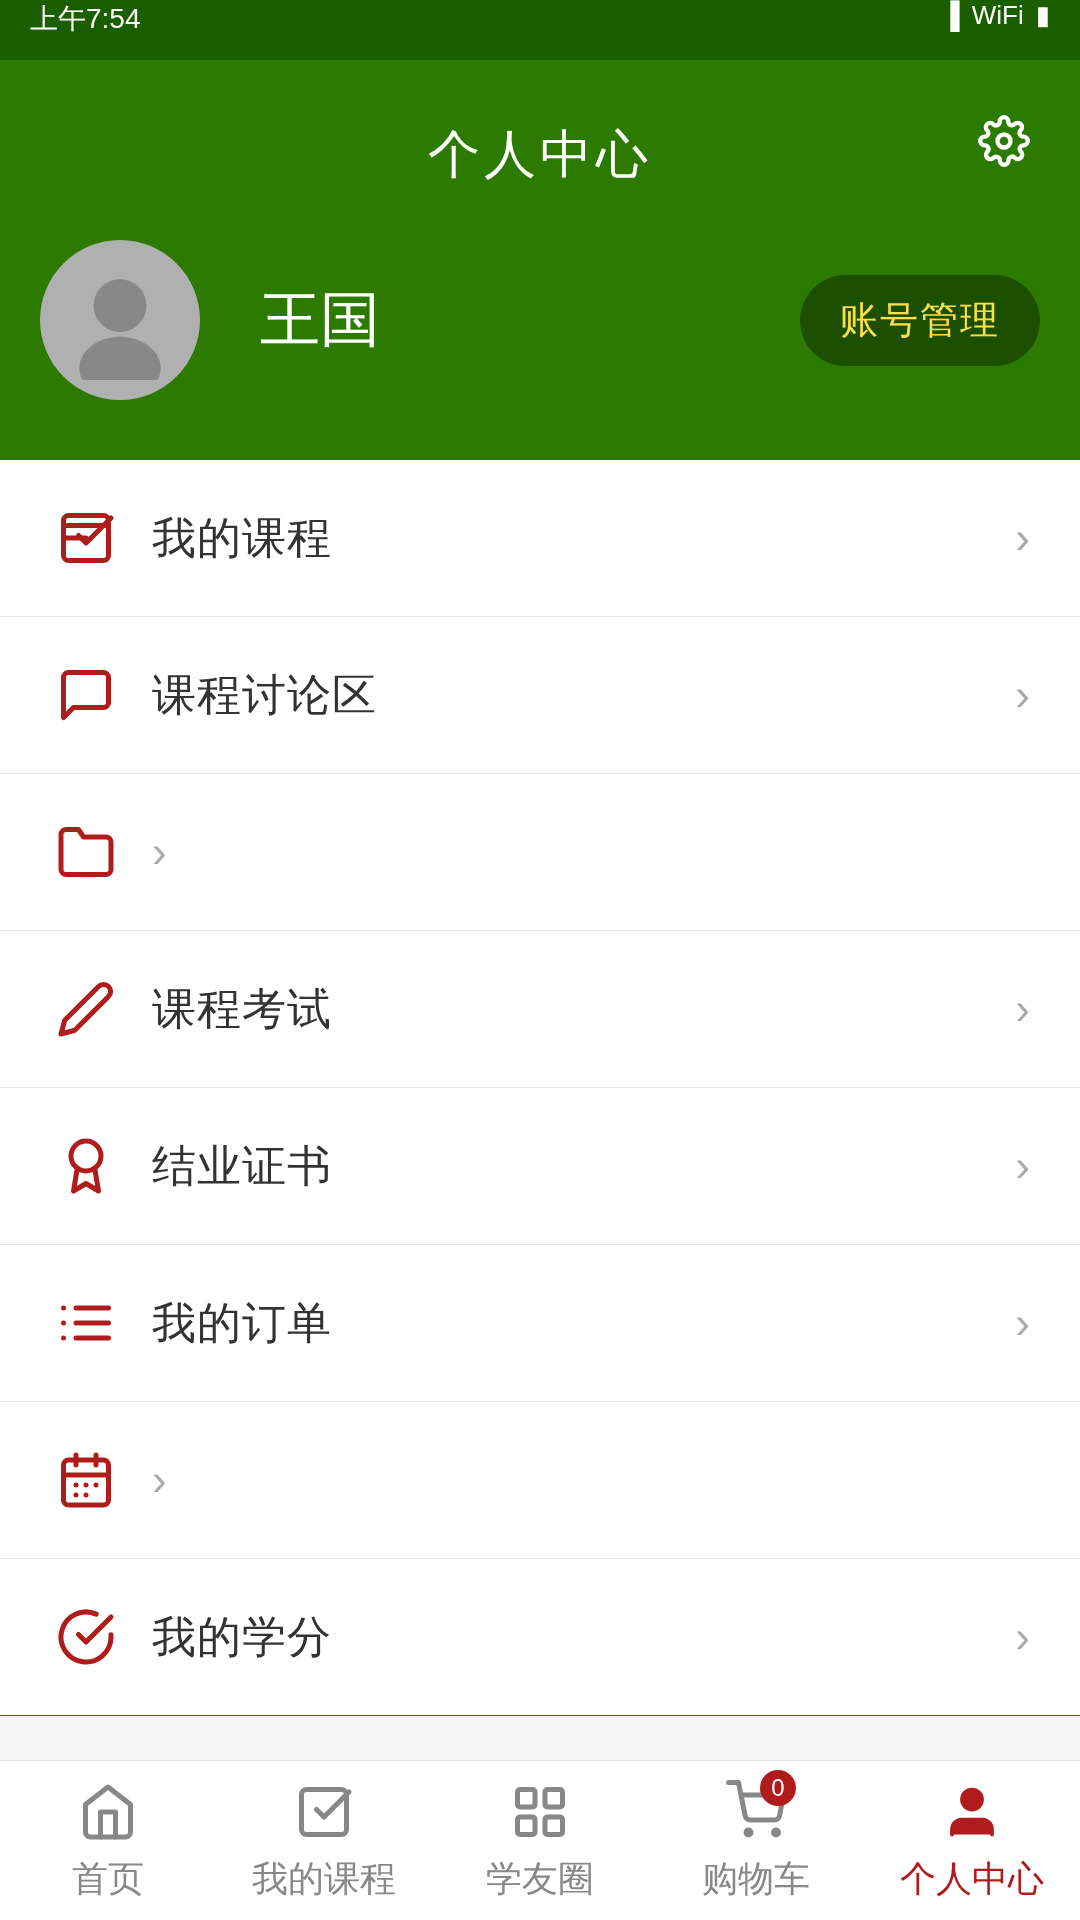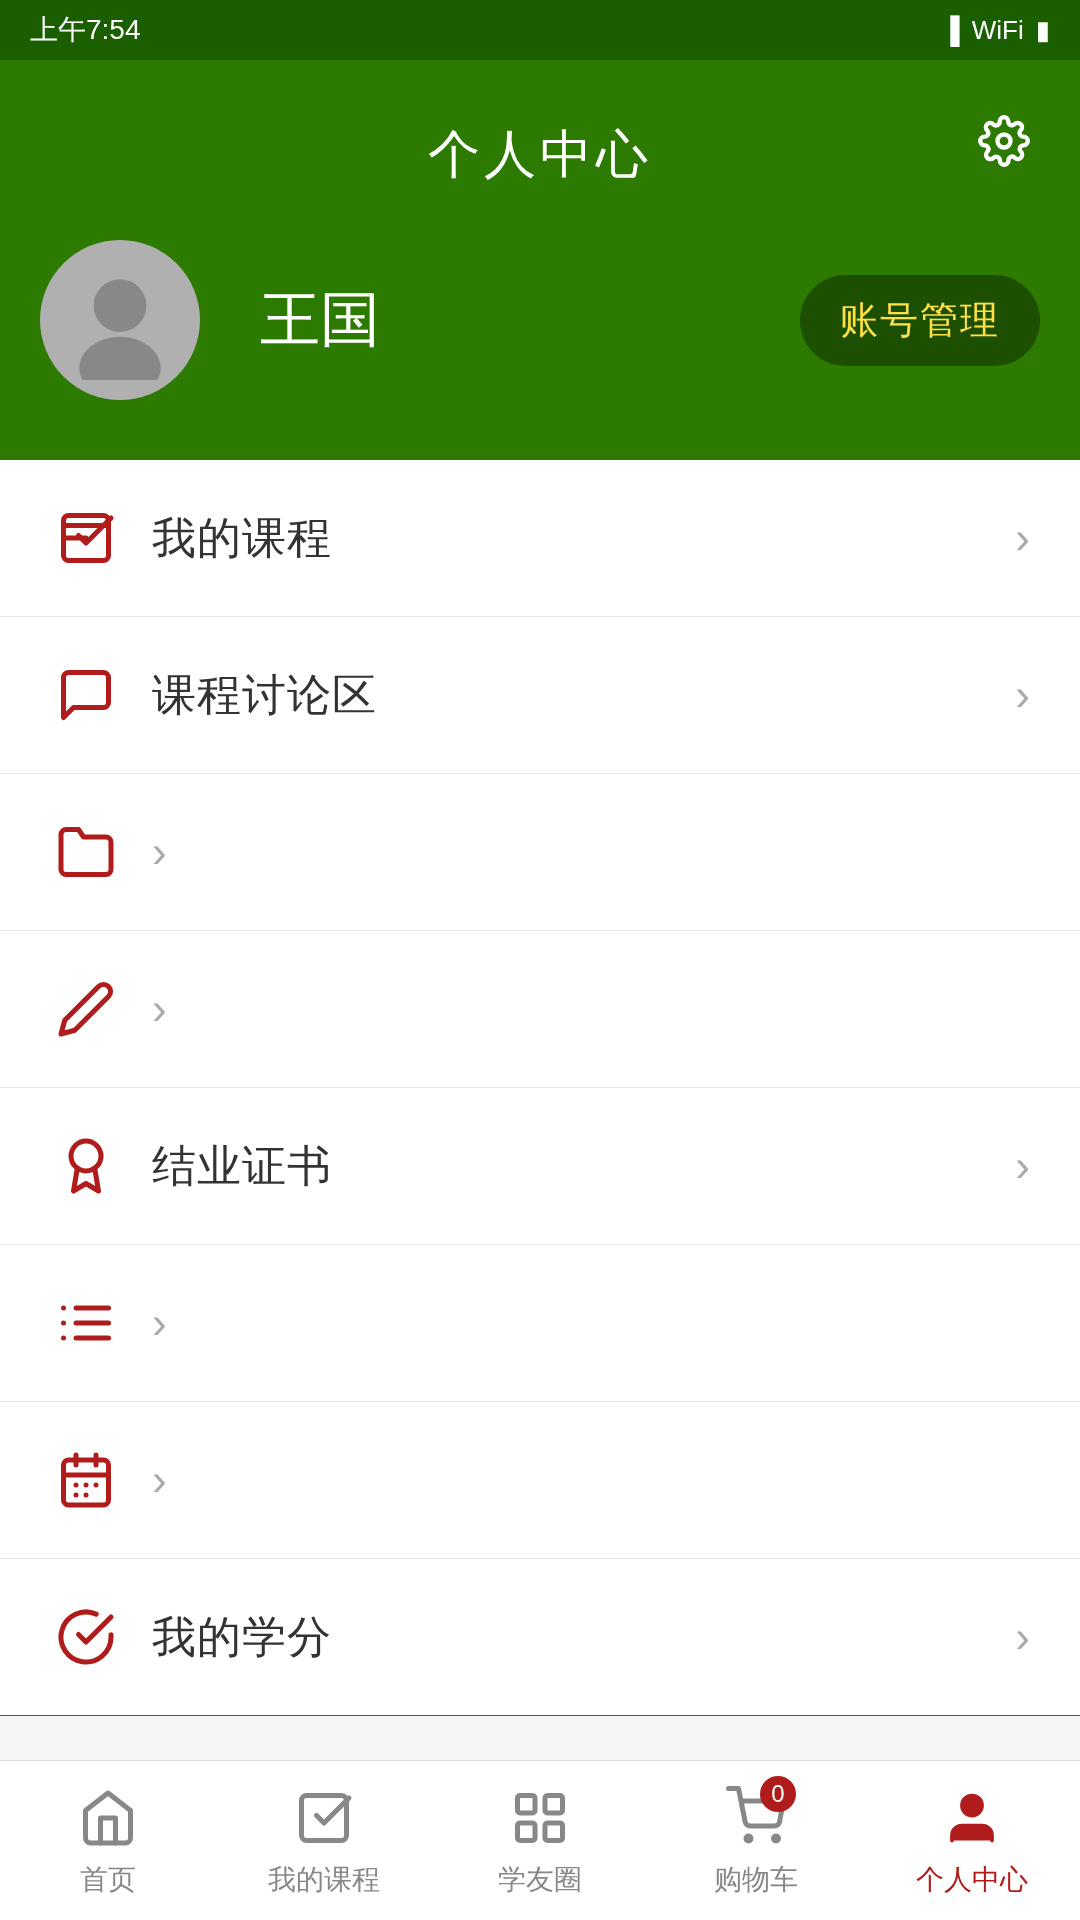--- a/index.html
+++ b/index.html
@@ -159,21 +159,21 @@
       align-items: center;
       justify-content: center;
     }
 
     .nav-icon svg {
       width: 60px;
       height: 60px;
     }
 
     .nav-label {
-      font-size: 28px;
+      font-size: 36px;
       color: #888;
       font-family: Liberation Mono, monospace;
     }
 
     .nav-item.active .nav-label {
       color: #b01c1c;
     }
 
     .nav-item.active .nav-icon svg {
       fill: #b01c1c;
@@ -202,21 +202,20 @@
 
     .content-body {
       padding-bottom: 160px;
     }
 
     
     .status-bar {
       height: 60px;
       background: #1a5e00;
       display: flex;
-      align-items: center;
       justify-content: space-between;
       padding: 0 30px;
     }
 
     .status-time {
       color: #fff;
       font-size: 28px;
     }
 
     .status-icons {
@@ -293,20 +292,21 @@
       </div>
       <span class="chevron">›</span>
     </div>
 
     <div class="menu-item">
       <div class="menu-icon">
         <svg viewBox="0 0 24 24" fill="none" stroke="#b01c1c" stroke-width="2" stroke-linecap="round" stroke-linejoin="round">
           <path d="M17 3a2.828 2.828 0 1 1 4 4L7.5 20.5 2 22l1.5-5.5L17 3z"></path>
         </svg>
       </div>
+      <span class="menu-label">课程考试</span>
       <span class="chevron">›</span>
     </div>
 
     <div class="menu-item">
       <div class="menu-icon">
         <svg viewBox="0 0 24 24" fill="none" stroke="#b01c1c" stroke-width="2" stroke-linecap="round" stroke-linejoin="round">
           <circle cx="12" cy="8" r="6"></circle>
           <path d="M15.477 12.89L17 22l-5-3-5 3 1.523-9.11"></path>
         </svg>
       </div>
@@ -318,20 +318,21 @@
       <div class="menu-icon">
         <svg viewBox="0 0 24 24" fill="none" stroke="#b01c1c" stroke-width="2" stroke-linecap="round" stroke-linejoin="round">
           <line x1="8" y1="6" x2="21" y2="6"></line>
           <line x1="8" y1="12" x2="21" y2="12"></line>
           <line x1="8" y1="18" x2="21" y2="18"></line>
           <line x1="3" y1="6" x2="3.01" y2="6"></line>
           <line x1="3" y1="12" x2="3.01" y2="12"></line>
           <line x1="3" y1="18" x2="3.01" y2="18"></line>
         </svg>
       </div>
+      <span class="menu-label">我的订单</span>
       <span class="chevron">›</span>
     </div>
 
     <div class="menu-item">
       <div class="menu-icon">
         <svg viewBox="0 0 24 24" fill="none" stroke="#b01c1c" stroke-width="2" stroke-linecap="round" stroke-linejoin="round">
           <rect x="3" y="4" width="18" height="18" rx="2" ry="2"></rect>
           <line x1="16" y1="2" x2="16" y2="6"></line>
           <line x1="8" y1="2" x2="8" y2="6"></line>
           <line x1="3" y1="10" x2="21" y2="10"></line>

